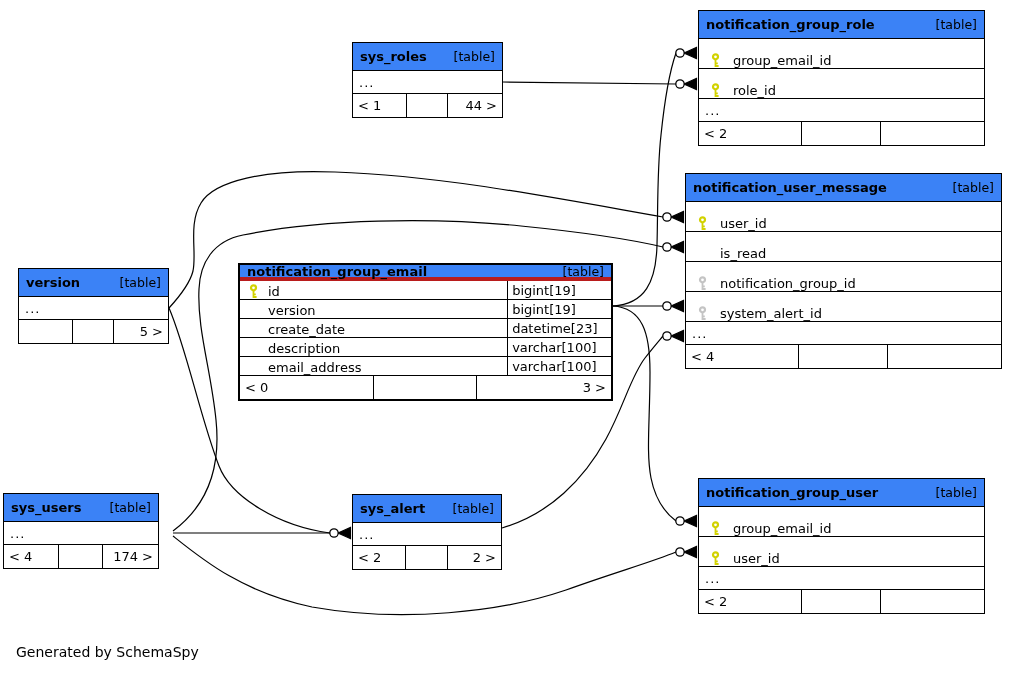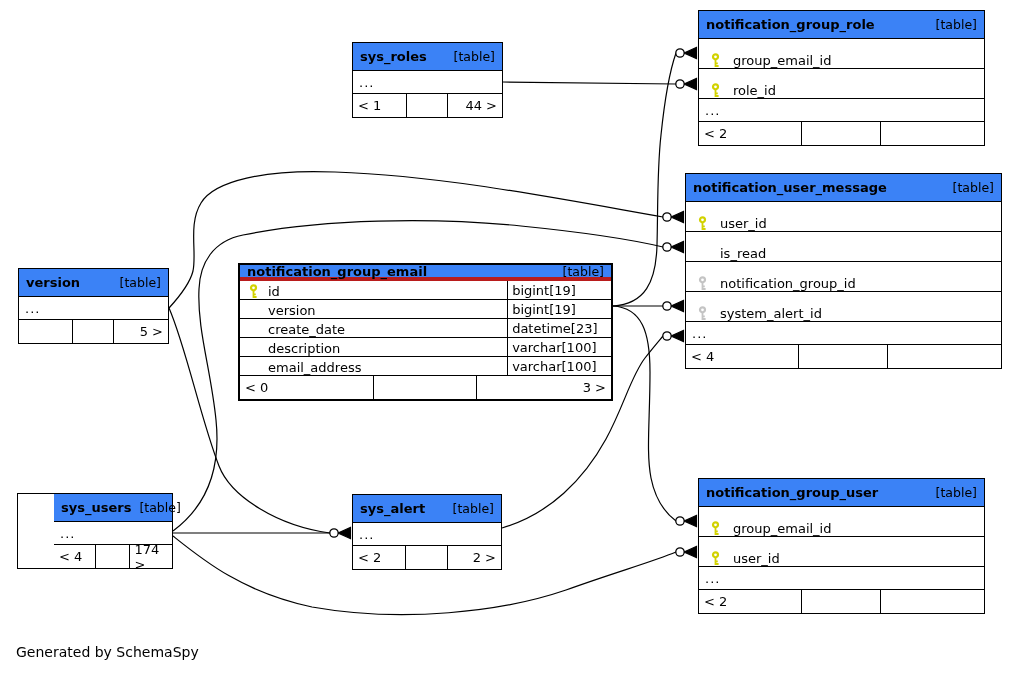--- a/index.html
+++ b/index.html
@@ -235,21 +235,21 @@
           <span class="tbl-name">version</span>
           <span class="tbl-tag">[table]</span>
         </div>
         <div class="tbl-dots">...</div>
         <div class="tbl-footer">
           <span class="cell c0"></span>
           <span class="cell c1"></span>
           <span class="cell c2">5 &gt;</span>
         </div>
       </div>
-      <div class="db-table" style="left: 17px; top: 493px; width: 156px; padding-left: 36px;">
+      <div class="db-table" style="left: 3px; top: 493px; width: 156px;">
         <div class="tbl-header">
           <span class="tbl-name">sys_users</span>
           <span class="tbl-tag">[table]</span>
         </div>
         <div class="tbl-dots">...</div>
         <div class="tbl-footer">
           <span class="cell c0">&lt; 4</span>
           <span class="cell c1"></span>
           <span class="cell c2">174 &gt;</span>
         </div>

